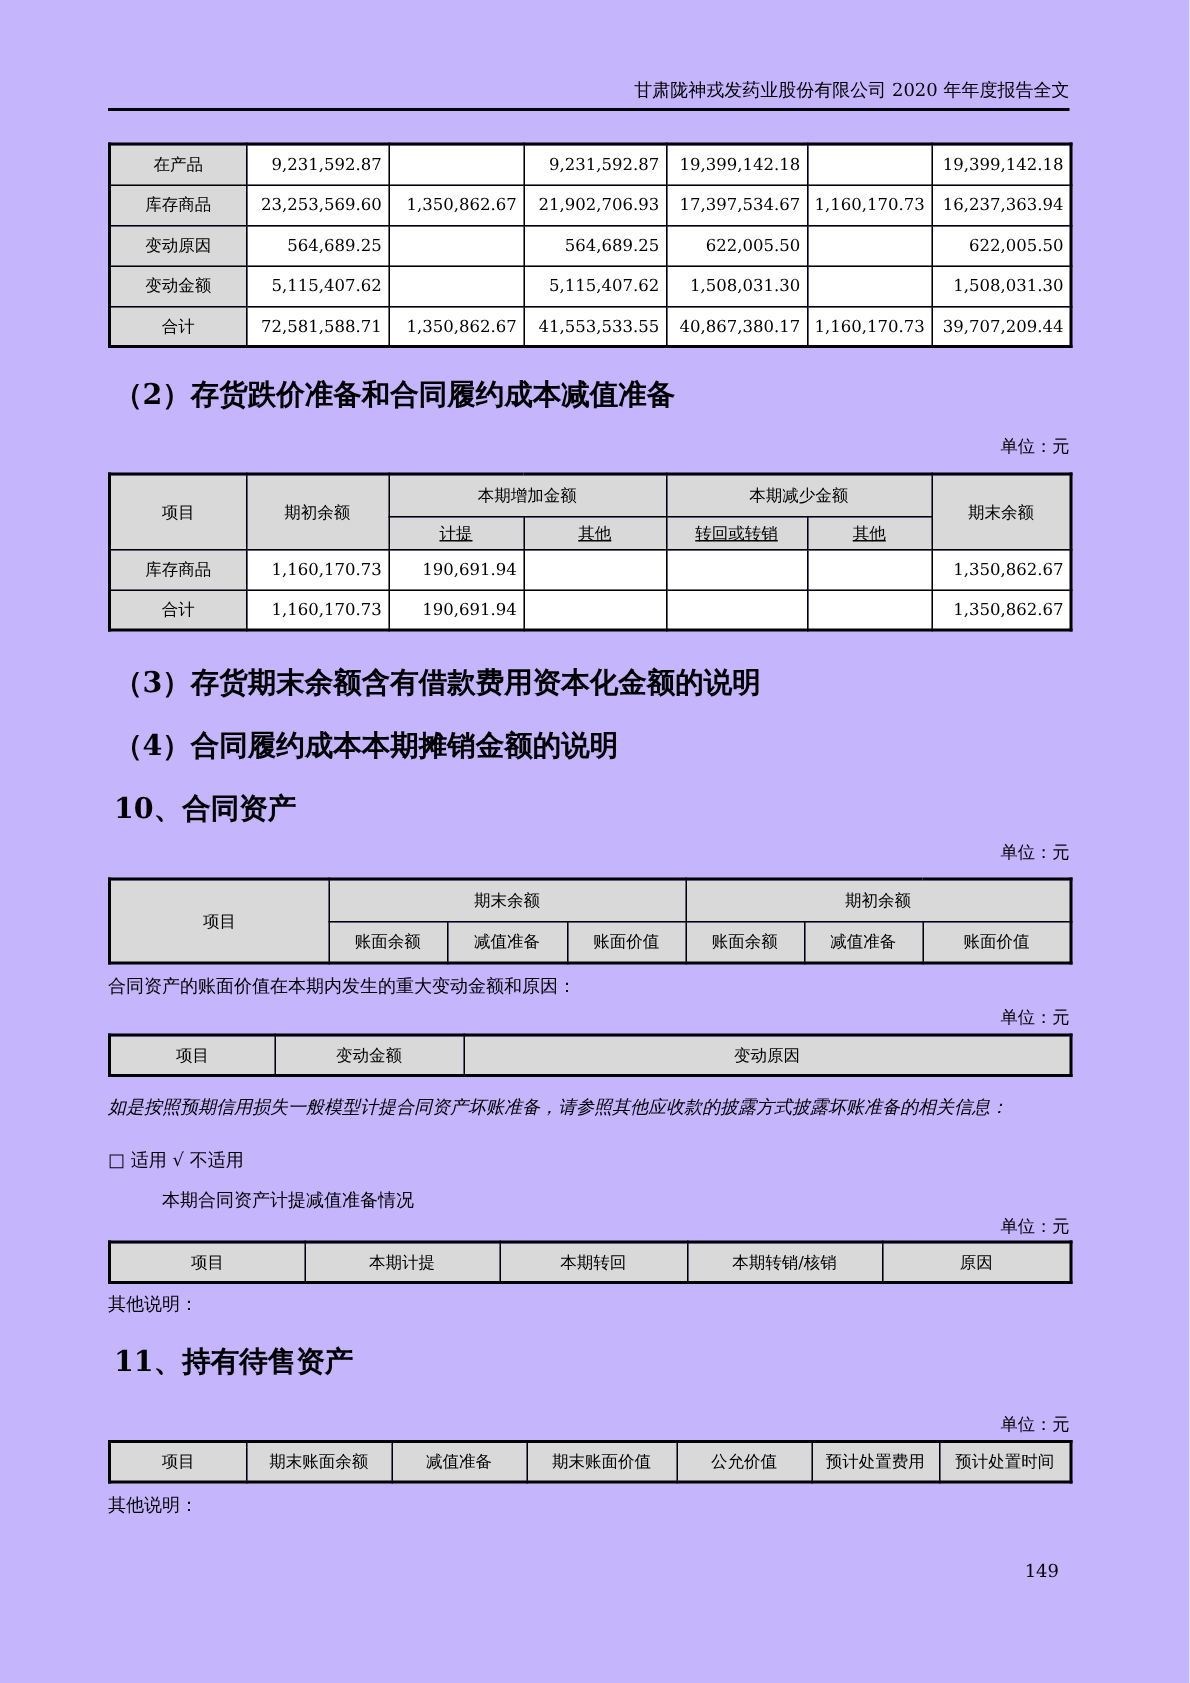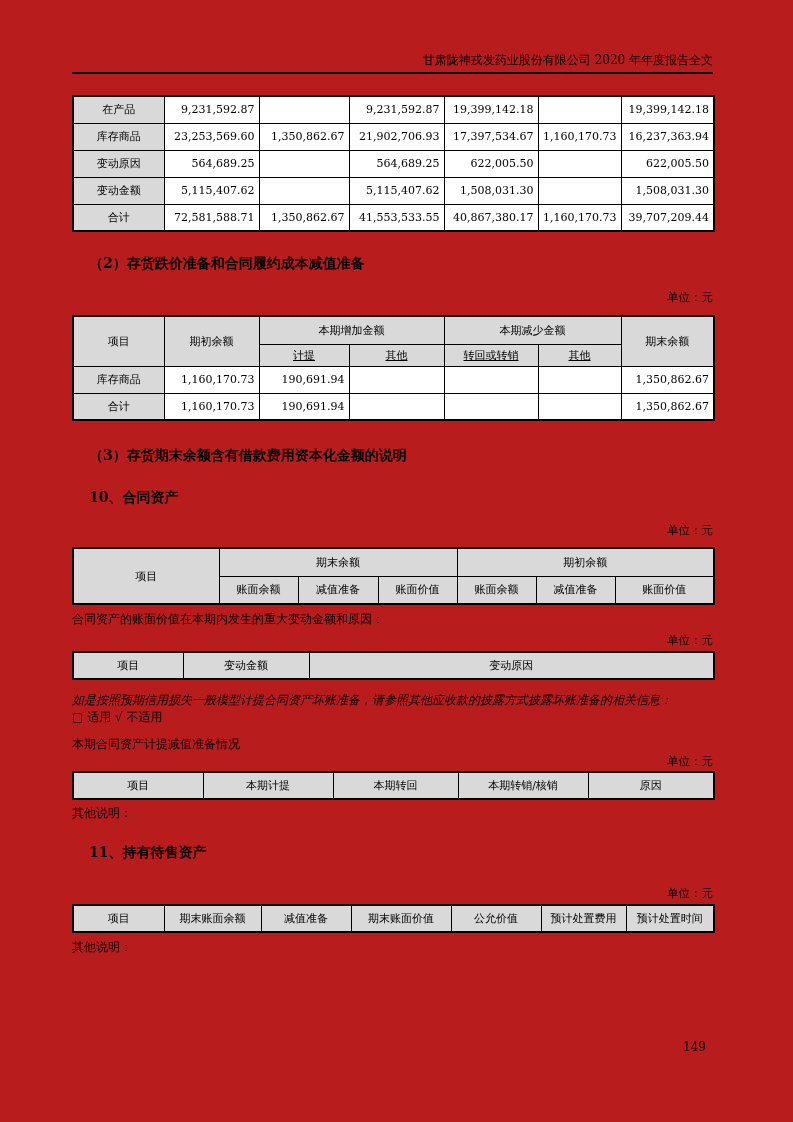--- a/index.html
+++ b/index.html
@@ -1,19 +1,19 @@
 <!DOCTYPE html>
 <html><head>
 <meta charset="utf-8">
 <style>
   html,body { margin:0; padding:0; background:#ffffff; }
   .page {
     position:relative;
     width:793px; height:1122px;
-    background:#b91c1c;
+    background:#c4b5fd;
     font-family:"DejaVu Serif","Liberation Serif",serif;
     color:#000;
     overflow:hidden;
   }
   .content { position:absolute; left:72px; top:0; width:641px; }
 
   .header-title { margin-top:52px; text-align:right; font-size:12px; line-height:16px; }
   .header-rule  { margin-top:4px; border-bottom:2px solid #000; height:0; }
 
   table.tbl { border-collapse:collapse; table-layout:fixed; width:641px; border:2px solid #000; }
@@ -22,21 +22,21 @@
   .lbl { background:#d9d9d9; text-align:center; }
   .num { text-align:right; background:#fff; }
 
   .t1 tr { height:27px; }
   .t2 tr.hrow1 { height:28px; }
   .t2 tr.hrow2 { height:22px;text-decoration:underline; }
   .t2 tr.drow  { height:27px; }
   .t3 tr { height:28px; }
   .t4 tr, .t5 tr, .t6 tr { height:27px; }
 
-  .sec-heading { font-size:14px; font-weight:bold; line-height:17px; margin:17px; }
+  .sec-heading { font-size:19px; font-weight:bold; line-height:17px; margin:4px; }
   .mt-h2  { margin-top:23px; }
   .mt-h3  { margin-top:26px; }
   .mt-h4  { margin-top:25px; }
   .mt-h10 { margin-top:25px; }
   .mt-h11 { margin-top:23px; }
 
   .unit { font-size:11.5px; text-align:right; line-height:15px; }
   .para { font-size:12px; line-height:16px; }
 
   .u1 { margin-top:18px; }
@@ -47,22 +47,22 @@
 
   .mt-t1 { margin-top:21px; }
   .mt-t2 { margin-top:10px; }
   .mt-t3 { margin-top:9px; }
   .mt-t4 { margin-top:3px; }
   .mt-t5 { margin-top:2px; }
   .mt-t6 { margin-top:3px; }
 
   .mt-p1 { margin-top:6px; }
   .mt-p2 { margin-top:12px;font-style:italic; }
-  .mt-check { margin-top:1px; }
-  .mt-prov  { margin-top:11px; }
+  .mt-check { margin-top:19px; }
+  .mt-prov  { margin-top:11px;margin-left:36px; }
   .mt-other1 { margin-top:5px; }
   .mt-other2 { margin-top:6px; }
 
   .page-number { position:absolute; top:1040px; right:87px; font-size:12px; }
 </style>
 </head>
 <body>
 
 <div class="page">
   <div class="content">
@@ -172,20 +172,21 @@
           <td class="num">190,691.94</td>
           <td class="num"></td>
           <td class="num"></td>
           <td class="num"></td>
           <td class="num">1,350,862.67</td>
         </tr>
       </tbody>
     </table>
 
     <h3 class="sec-heading mt-h3">（3）存货期末余额含有借款费用资本化金额的说明</h3>
+    <h3 class="sec-heading mt-h4">（4）合同履约成本本期摊销金额的说明</h3>
     <h3 class="sec-heading mt-h10">10、合同资产</h3>
 
     <div class="unit u2">单位：元</div>
 
     <table class="tbl t3 mt-t3">
       <colgroup>
         <col style="width:146px">
           <col style="width:79px">
           <col style="width:80px">
           <col style="width:79px">

